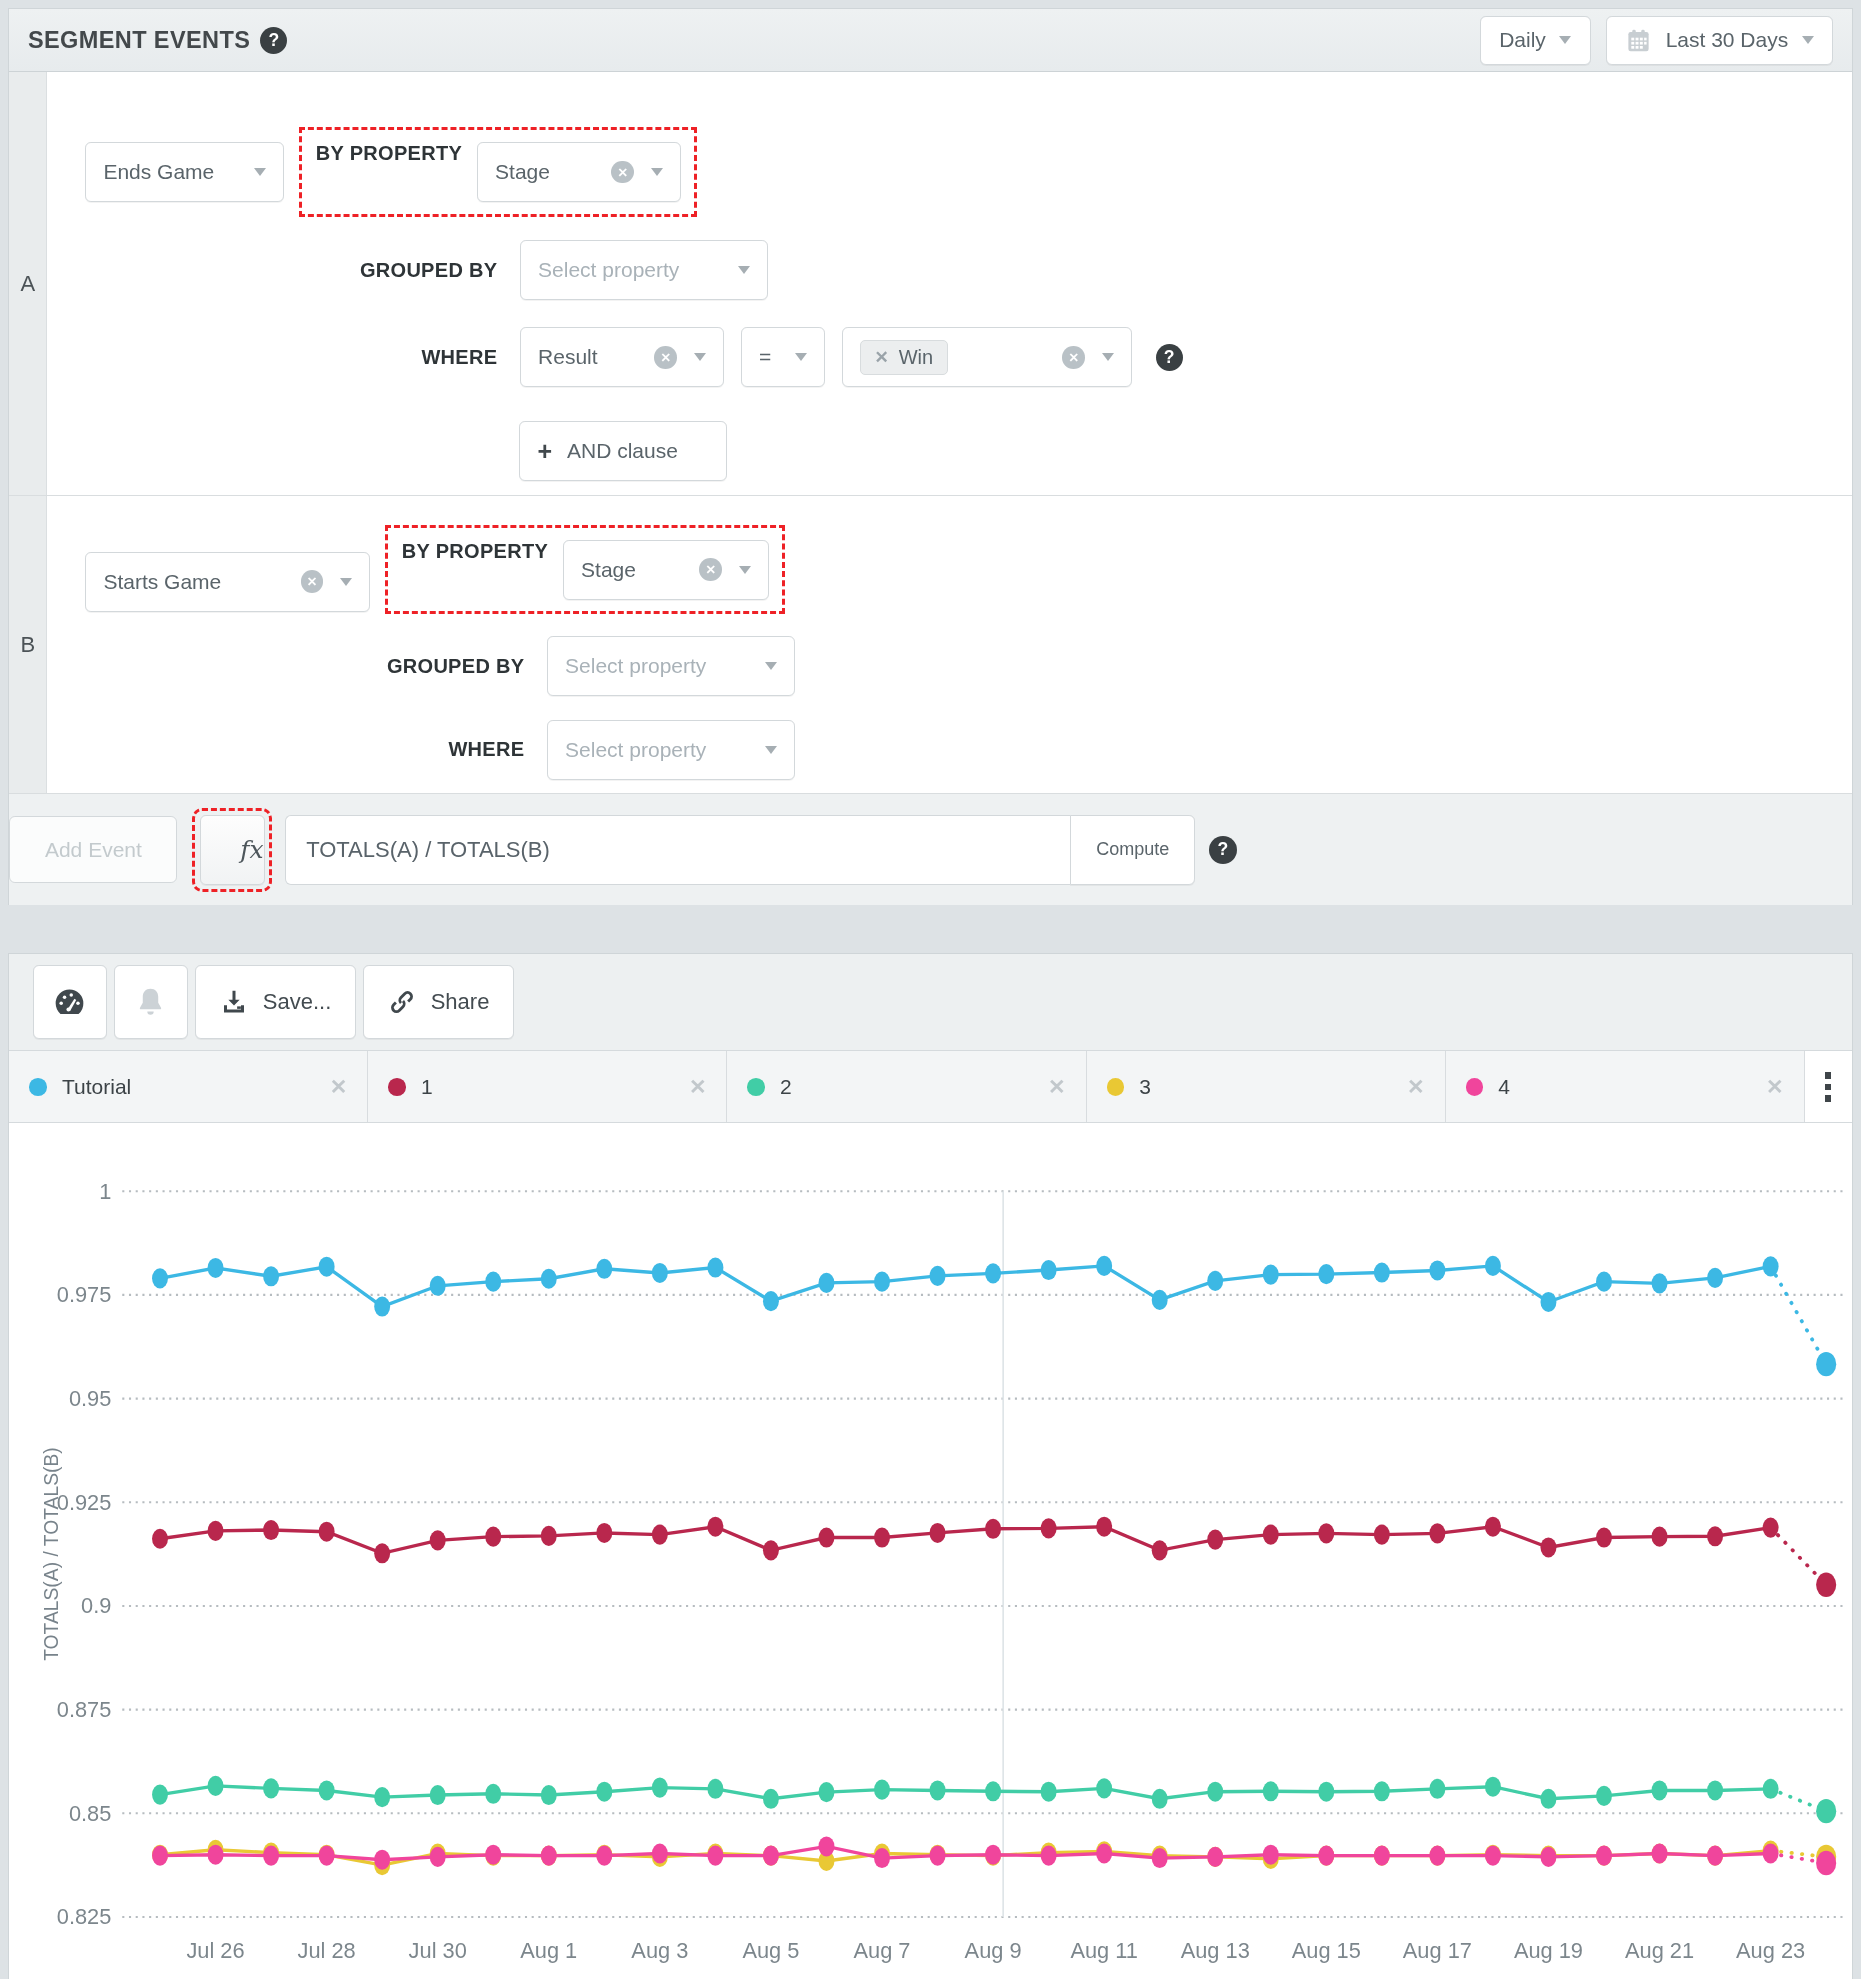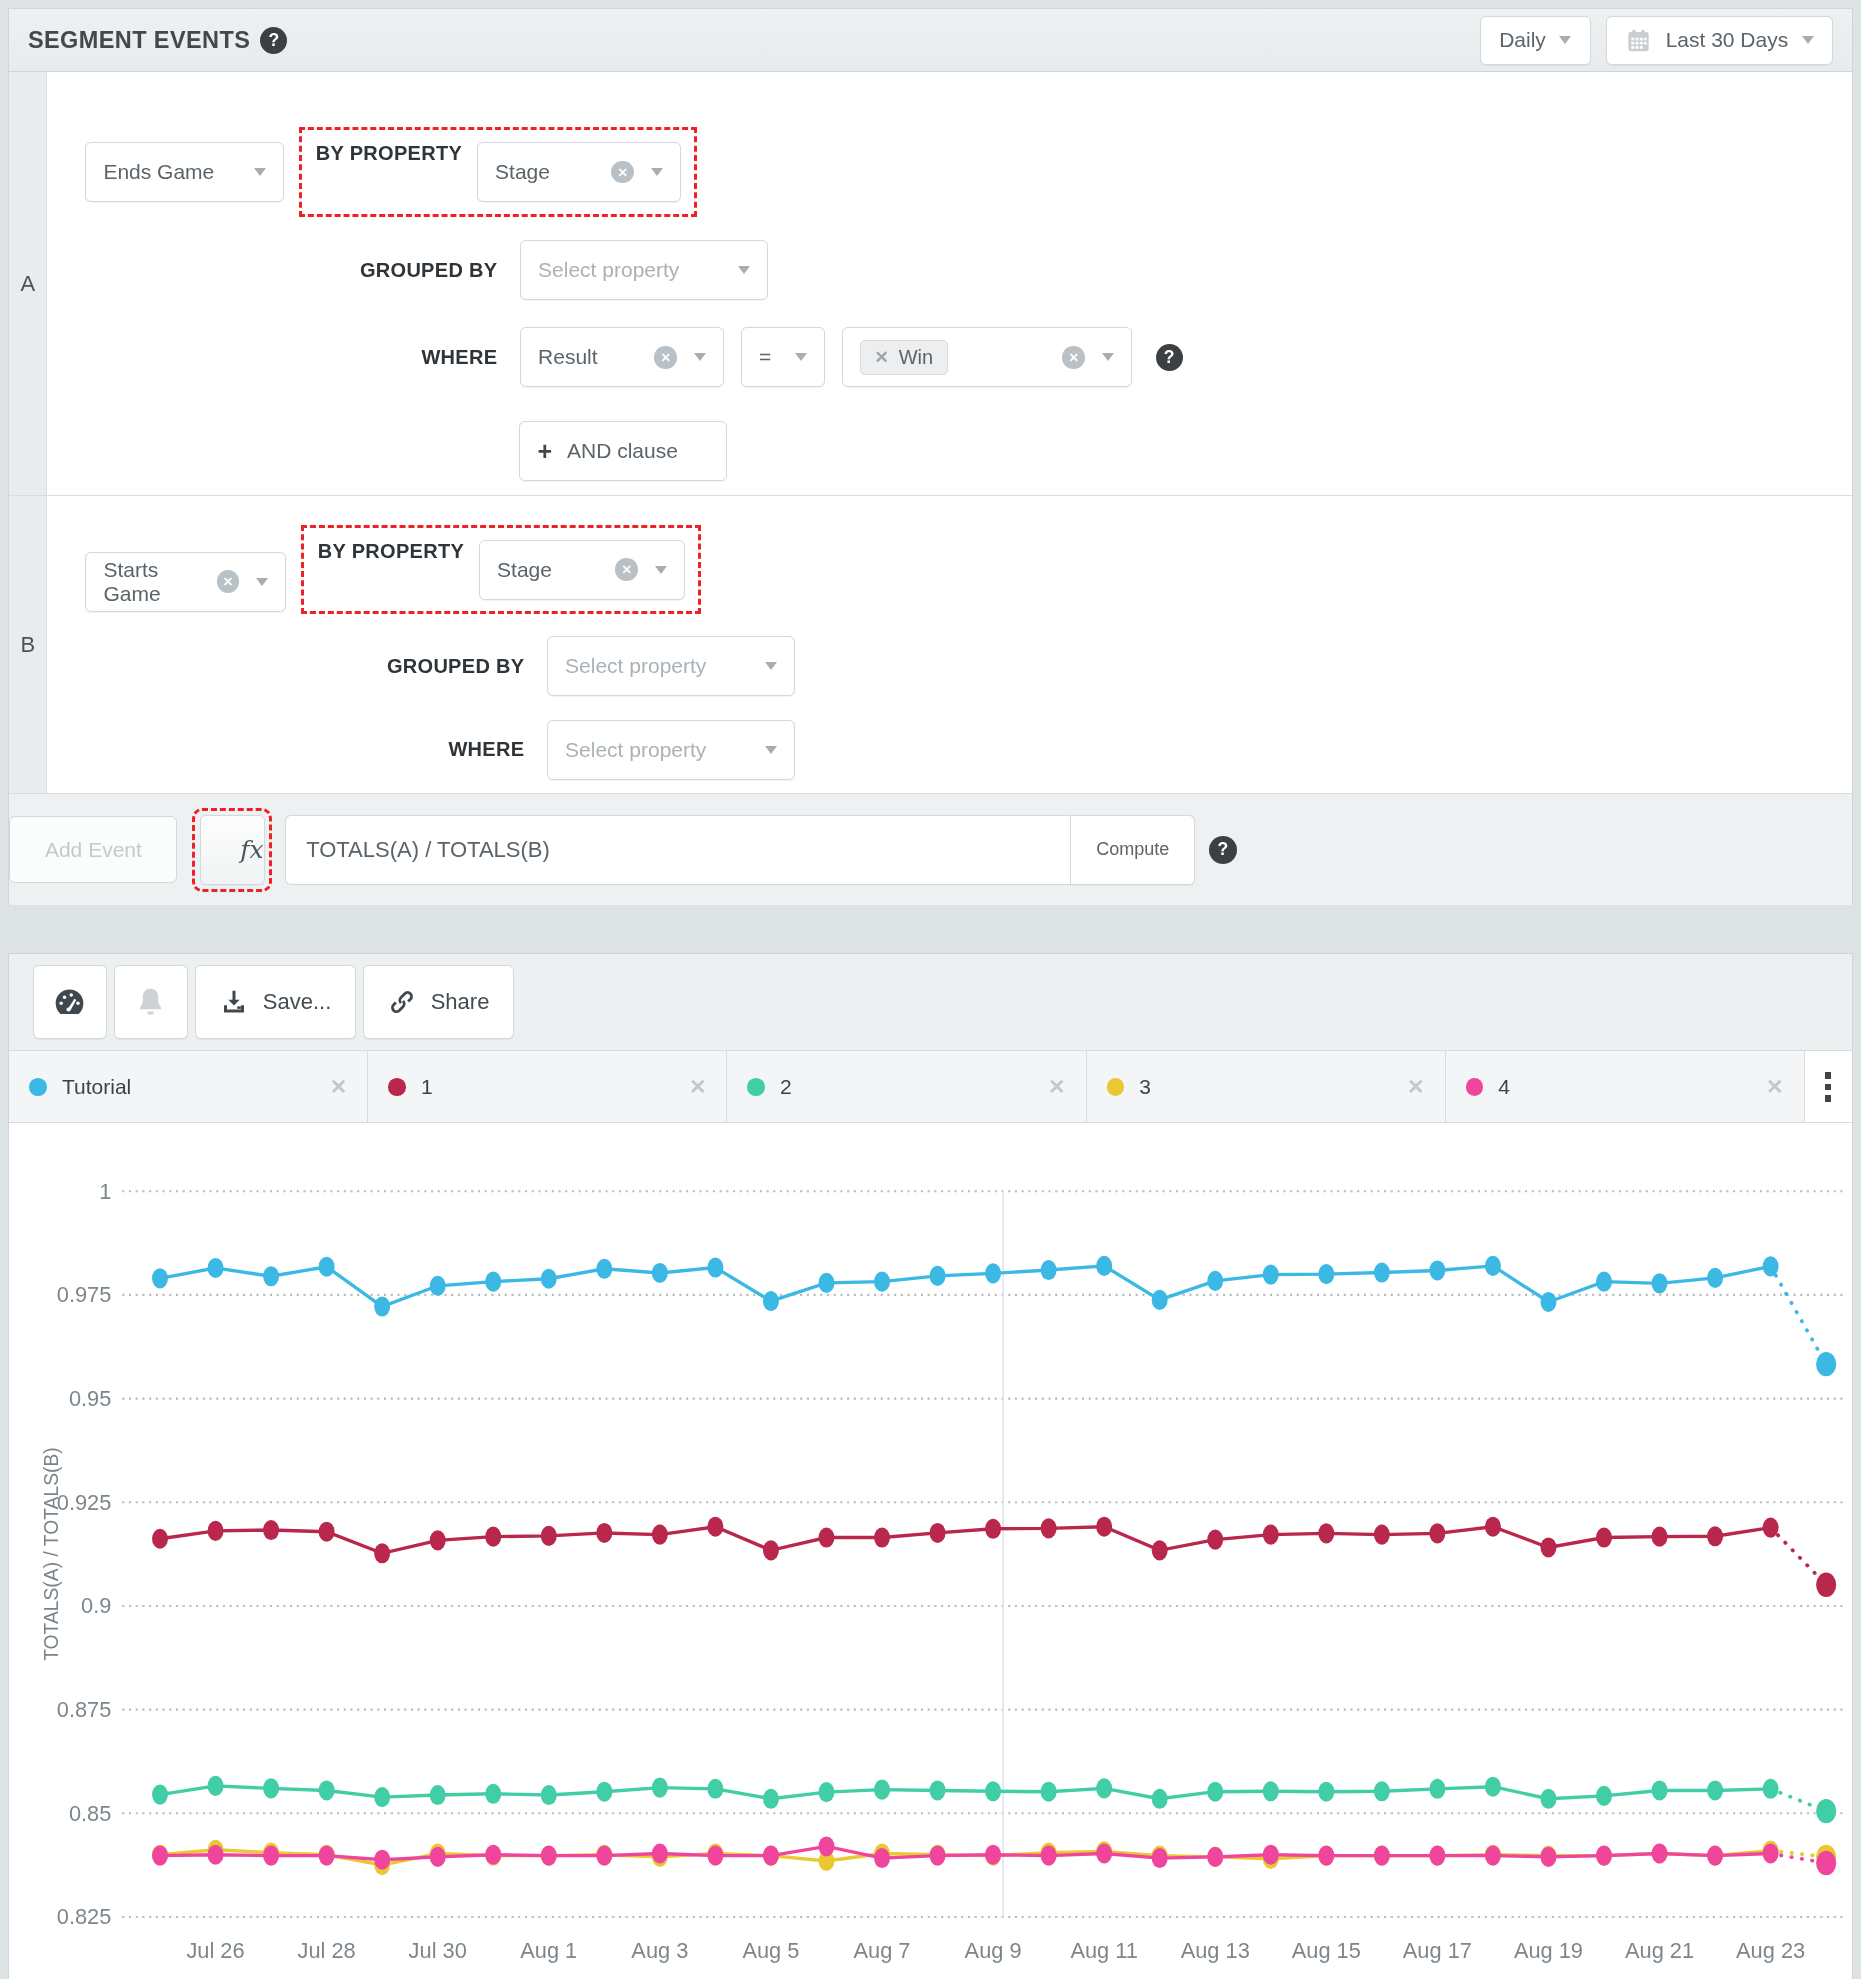--- a/index.html
+++ b/index.html
@@ -181,21 +181,21 @@
         </div>
       </div>
     </div>
 
     <div class="qsection sec-b">
       <div class="gutter">
         <span>B</span>
       </div>
       <div class="qbody">
         <div class="qrow" style="margin:28.5px 0 0 38px;">
-          <button class="btn ctl" style="width:201px;margin-top:24px;">
+          <button class="btn ctl" style="width:285px;margin-top:24px;">
             <span class="lab">Starts Game</span>
             <span class="rmv">✕</span>
             <span class="caret"></span>
           </button>
           <div class="dashed" style="margin-left:15px; padding:11.7px 13.4px; gap:15px;">
             <span class="qlbl">BY PROPERTY</span>
             <button class="btn ctl" style="width:206px;">
               <span class="lab">Stage</span>
               <span class="rmv">✕</span>
               <span class="caret"></span>

